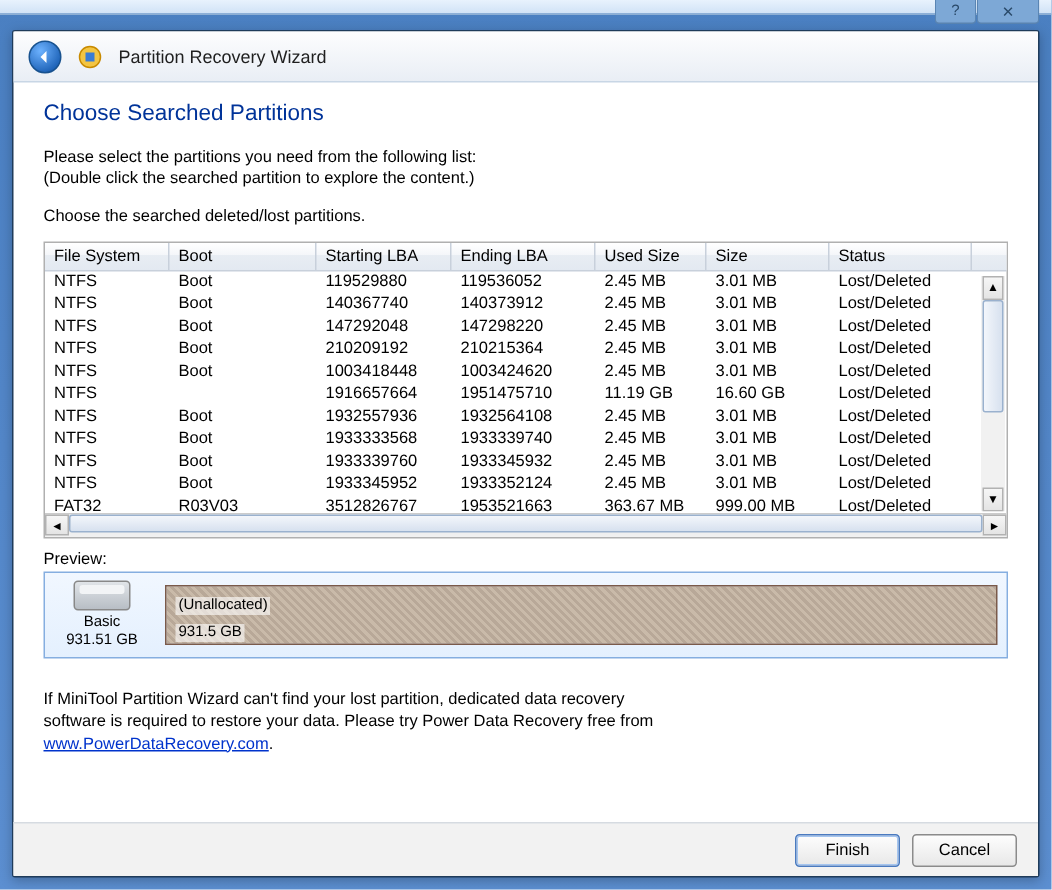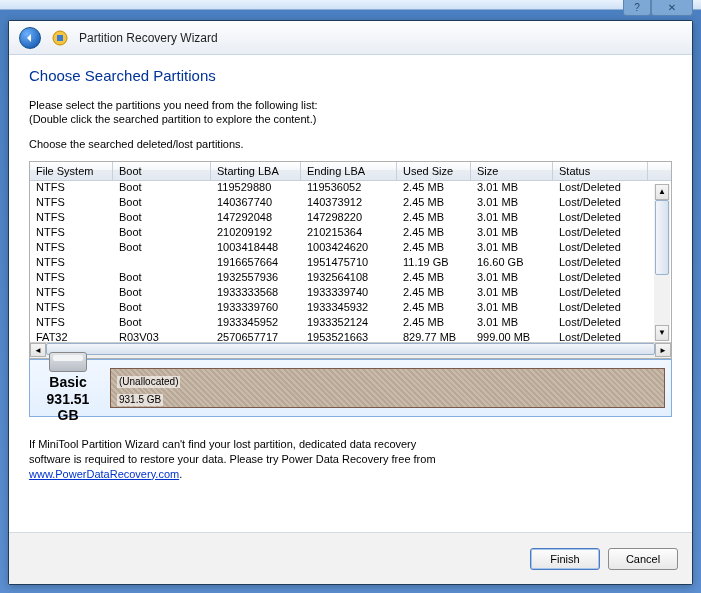--- a/index.html
+++ b/index.html
@@ -34,28 +34,28 @@
 .hscroll { height: 16px; background: #f1f1f1; border-top: 1px solid #ccc; display: flex; align-items: center; }
 .hscroll .sbtn { width: 16px; height: 14px; background: linear-gradient(#f6f6f6,#e4e4e4); border: 1px solid #b2b2b2; font-size: 8px; display: flex; align-items: center; justify-content: center; }
 .hscroll .strack { flex: 1; height: 14px; background: #efefef; position: relative; }
 .hscroll .sthumb { position: absolute; left: 0; top: 0; right: 0; height: 12px; background: linear-gradient(#f3f6fb,#d7e1ef); border: 1px solid #9ab1ce; border-radius: 2px; }
 .vscroll { position: absolute; top: 22px; right: 1px; bottom: 17px; width: 16px; background: #f1f1f1; }
 .vscroll .sbtn { width: 14px; height: 16px; background: linear-gradient(#f6f6f6,#e4e4e4); border: 1px solid #b2b2b2; font-size: 8px; display: flex; align-items: center; justify-content: center; margin: 0 auto; }
 .vscroll .strack { position: absolute; top: 16px; bottom: 16px; left: 1px; right: 1px; }
 .vscroll .sthumb { position: absolute; top: 0; left: 0; right: 0; height: 60%; background: linear-gradient(to right,#f3f6fb,#d7e1ef); border: 1px solid #9ab1ce; border-radius: 2px; }
 .preview-label { font-size: 11px; margin: 8px 0 2px; }
 .preview { border: 1px solid #85aee0; background: linear-gradient(to bottom, #f1f7ff 0%, #e4f0fe 100%); padding: 6px; display: flex; gap: 10px; align-items: center; height: 58px; }
-.disk-cell { width: 64px; text-align: center; font-size: 14px; line-height: 1.2; font-weight: bold; }
+.disk-cell { width: 64px; text-align: center; font-size: 10px; line-height: 1.2; }
 .disk-icon { width: 38px; height: 20px; margin: 0 auto 2px; background: linear-gradient(to bottom, #e0e4e8 0%, #b8bec5 100%); border: 1px solid #888; border-radius: 3px; position: relative; }
 .disk-icon:before { content: ""; position: absolute; top: 2px; left: 3px; right: 3px; height: 6px; background: #f2f4f6; border-radius: 2px; }
 .part-bar { flex: 1; height: 40px; border: 1px solid #7a5a4a; background: repeating-linear-gradient(45deg, #b8a898 0, #b8a898 2px, #c9baa9 2px, #c9baa9 4px); position: relative; padding: 2px 6px; }
 .part-bar .bl { font-size: 10px; color: #000; line-height: 1.2; background: rgba(255,255,255,.6); display: inline-block; padding: 0 2px; }
 .note { font-size: 11px; margin-top: 20px; line-height: 1.35; }
 .note a { color: #0033cc; text-decoration: underline; }
-.footer { height: 52px; border-top: 1px solid #d6dbe1; background: #f2f2f2; display: flex; align-items: center; justify-content: flex-end; gap: 8px; padding: 0 14px; }
+.footer { height: 36px; border-top: 1px solid #d6dbe1; background: #f2f2f2; display: flex; align-items: center; justify-content: flex-end; gap: 8px; padding: 0 14px; }
 .btn { min-width: 70px; height: 22px; background: linear-gradient(to bottom, #fdfdfd 0%, #e8e8e8 100%); border: 1px solid #8b8b8b; border-radius: 3px; font-size: 11px; cursor: pointer; }
 .btn.default { border-color: #4a7abf; box-shadow: inset 0 0 0 1px #a5c5ef; }
 </style>
 </head>
 <body>
 
 <div class="titlebar"></div>
 <div class="titlebar-controls">
   <div class="titlebar-btn">?</div>
   <div class="titlebar-btn close">✕</div>
@@ -182,43 +182,44 @@
             <div class="td col1">Boot</div>
             <div class="td col2">1933345952</div>
             <div class="td col3">1933352124</div>
             <div class="td col4">2.45 MB</div>
             <div class="td col5">3.01 MB</div>
             <div class="td col6">Lost/Deleted</div>
           </div>
           <div class="tr">
             <div class="td col0">FAT32</div>
             <div class="td col1">R03V03</div>
-            <div class="td col2">2570657717</div>
+            <div class="td col2">3512826767</div>
             <div class="td col3">1953521663</div>
-            <div class="td col4">829.77 MB</div>
+            <div class="td col4">363.67 MB</div>
             <div class="td col5">999.00 MB</div>
             <div class="td col6">Lost/Deleted</div>
           </div>
         </div>
       <div class="hscroll">
         <div class="sbtn">◄</div>
         <div class="strack">
             <div class="sthumb"></div>
           </div>
         <div class="sbtn">►</div>
       </div>
       <div class="vscroll">
         <div class="sbtn">▲</div>
         <div class="strack">
             <div class="sthumb"></div>
           </div>
         <div class="sbtn" style="position:absolute;bottom:0;left:1px">▼</div>
       </div>
     </div>
 
+    <div class="preview-label">Preview:</div>
     <div class="preview">
       <div class="disk-cell">
         <div class="disk-icon"></div>
         <div>Basic</div>
         <div>931.51 GB</div>
       </div>
       <div class="part-bar">
         <div class="bl">(Unallocated)</div><br>
         <div class="bl">931.5 GB</div>
       </div>

